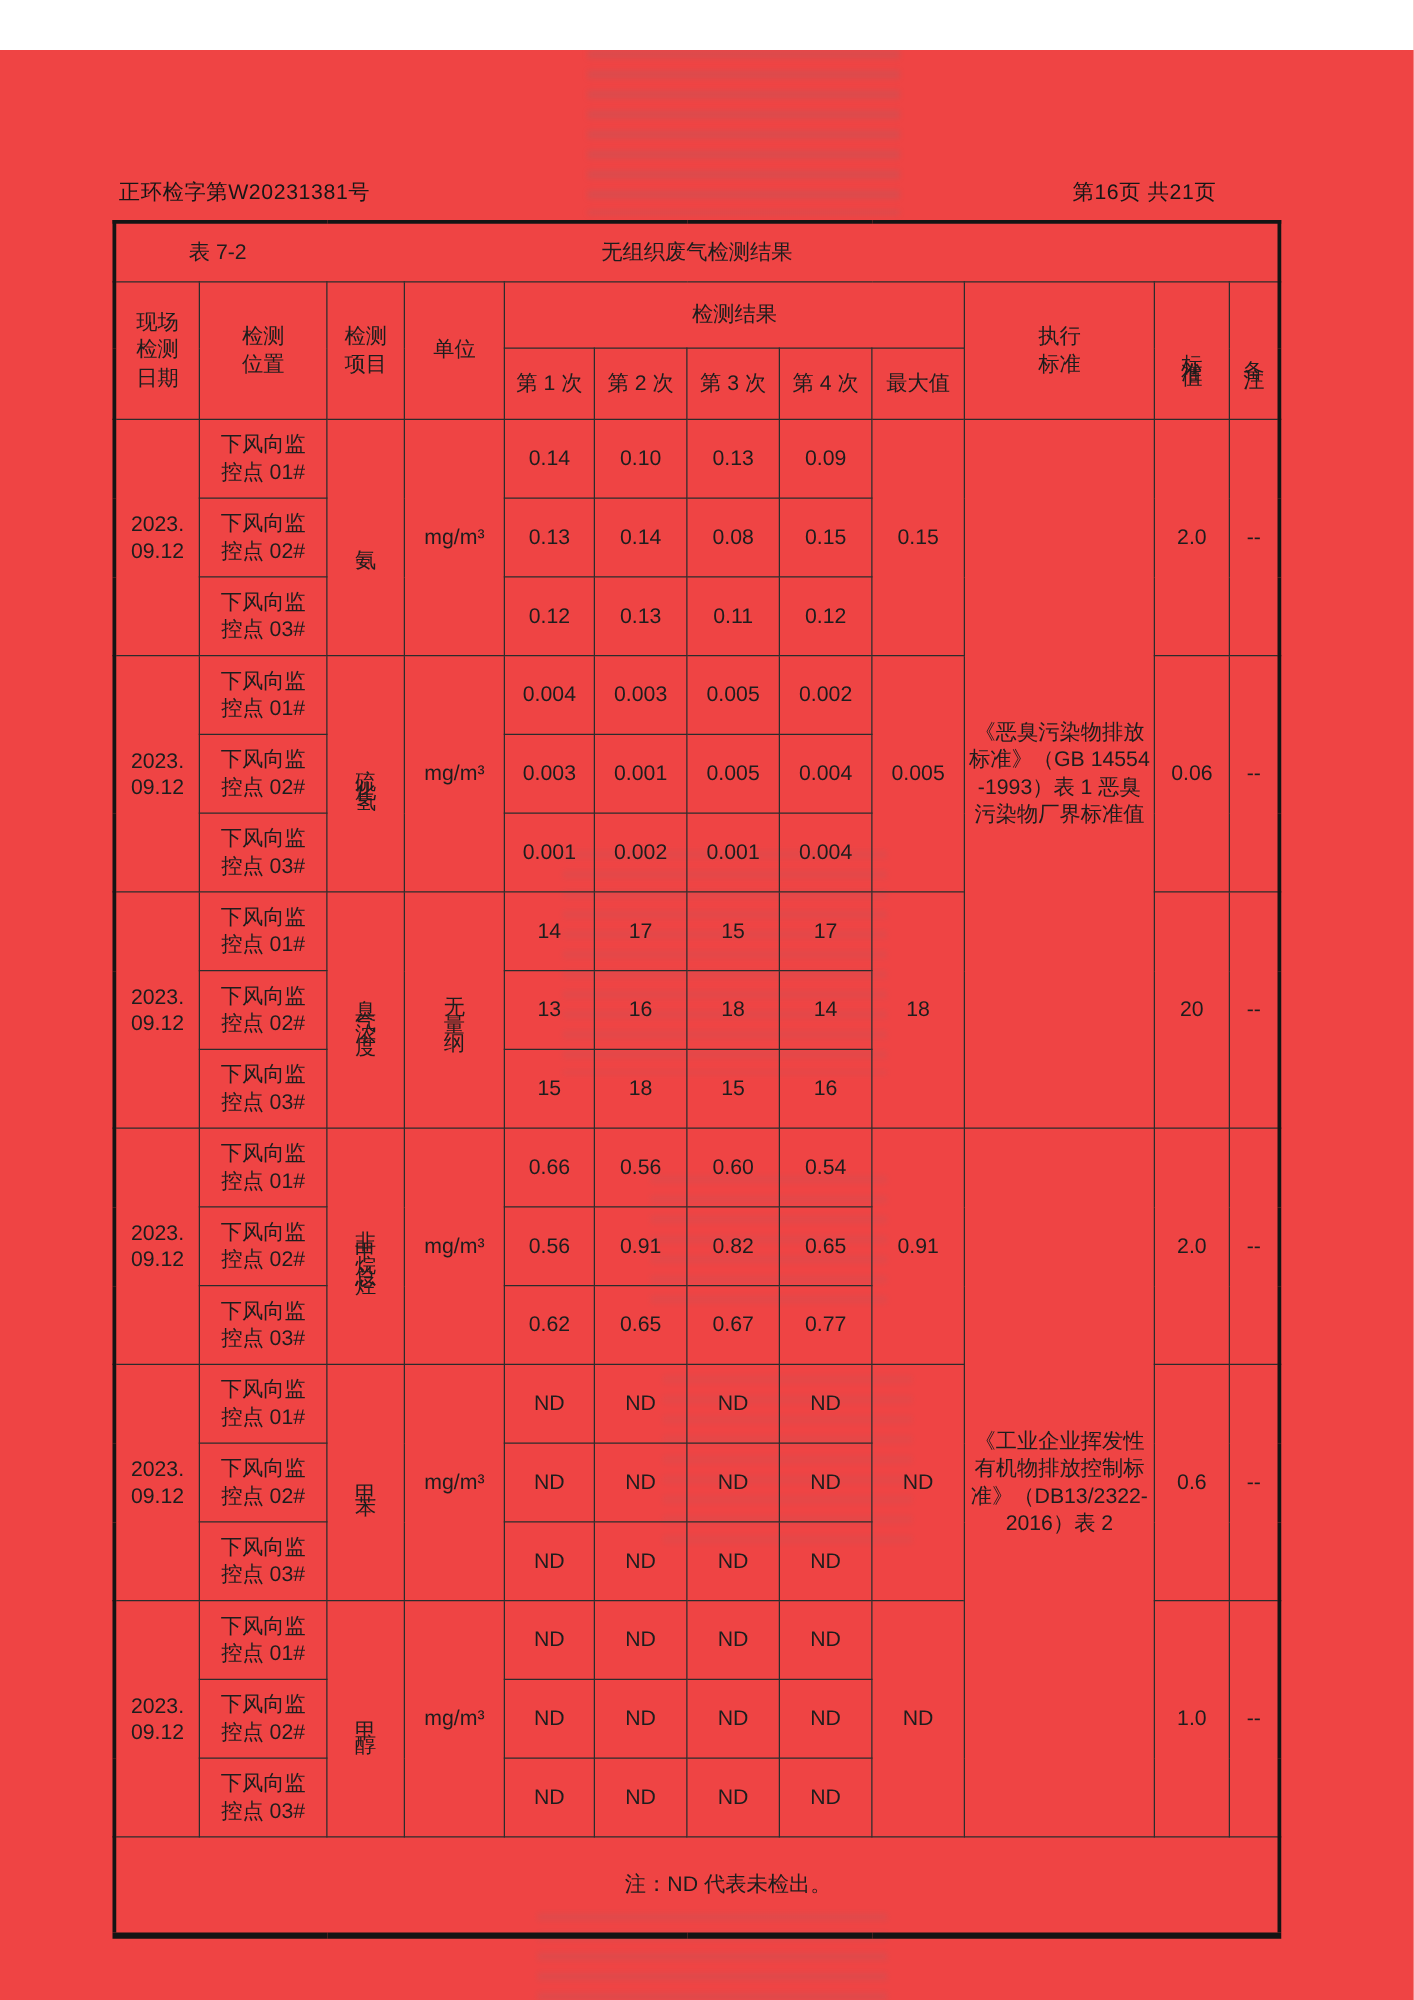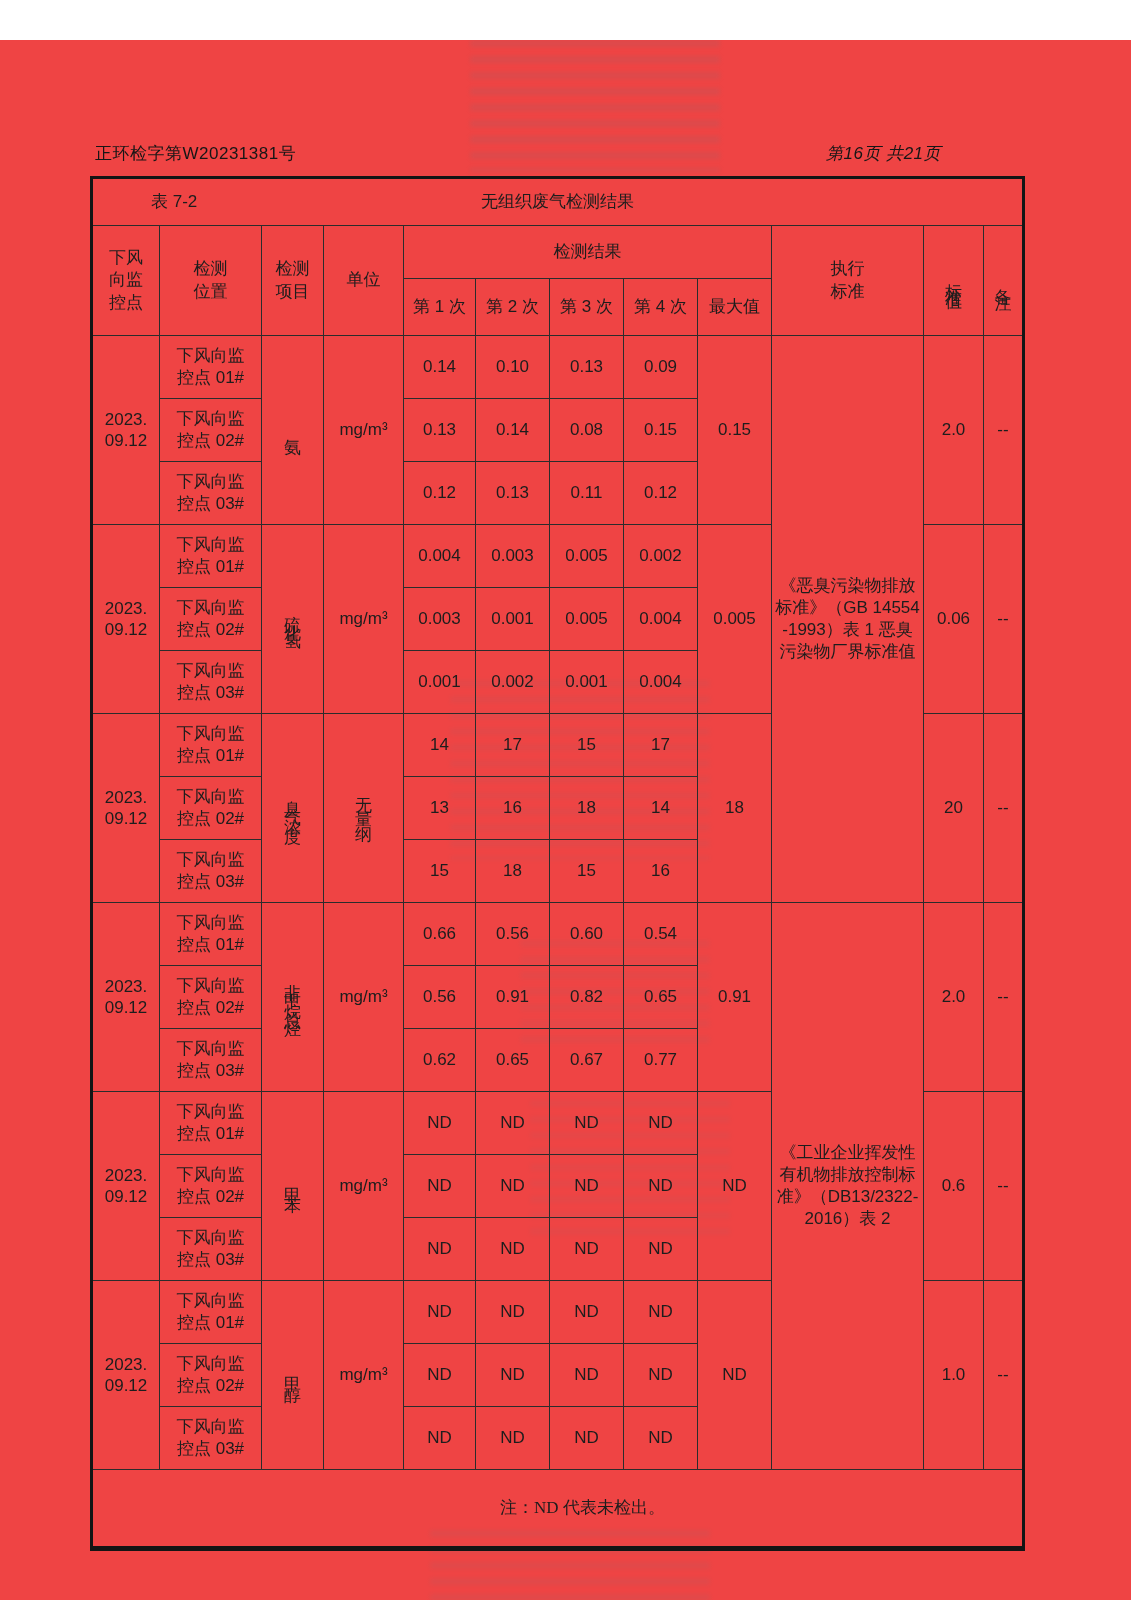--- a/index.html
+++ b/index.html
@@ -20,21 +20,21 @@
     pointer-events:none;
   }
   .scan-edge-line {
     position:absolute; left:0; top:1587px; width:1131px; height:2px;
     background:#aaadad; opacity:0.65;
   }
   .doc-head {
     position:absolute; top:102px; font-size:17px; letter-spacing:0.5px; color:#161616;
   }
   .doc-head.left  { left:95px; }
-  .doc-head.right { left:826px;font-style:italic; }
+  .doc-head.right { left:858px; }
 
   table.report {
     position:absolute; left:90px; top:136px; width:932px;
     border-collapse:collapse; table-layout:fixed;
     border:3.5px solid #141414;
     border-bottom-width:5px;
     background:transparent;
     padding-left:16px;
   }
   .report td {
@@ -58,21 +58,21 @@
   .c-std { padding:0 3px !important; line-height:1.55; }
   .dl { display:block; line-height:1.25; }
   .vtext {
     writing-mode:vertical-rl; text-orientation:upright;
     letter-spacing:9px; line-height:1; display:inline-block;
   }
   .vtext.wide { letter-spacing:14px; }
   .vtext.hdr  { letter-spacing:5px; }
   .note-cell {
     height:76px; text-align:left; padding-left:50px !important;
-    border-top-width:2px; font-size:17px;font-family:Liberation Serif, serif;
+    border-top-width:2px; font-size:17px;
   }
 </style>
 </head>
 <body>
 
 <div class="page">
 
   <div class="bleed" style="left:470px; top:0; width:250px; height:132px;"></div>
   <div class="bleed" style="left:450px; top:640px; width:260px; height:180px; opacity:.6;"></div>
   <div class="bleed" style="left:520px; top:900px; width:190px; height:110px; opacity:.55;"></div>
@@ -101,21 +101,21 @@
 
     <tbody>
         <tr>
       <td class="title-cell" colspan="12">
         <span class="tbl-label">表 7-2</span>
         <span>无组织废气检测结果</span>
       </td>
     </tr>
 
     <tr class="hrow1">
-      <td class="h-date" rowspan="2">下风向监控点</td>
+      <td class="h-date" rowspan="2">现场检测日期</td>
       <td class="h-loc" rowspan="2">检测位置</td>
       <td class="h-item" rowspan="2">检测项目</td>
       <td rowspan="2">单位</td>
       <td colspan="5">检测结果</td>
       <td class="h-std" rowspan="2">执行标准</td>
       <td rowspan="2"><span class="vtext hdr">标准值</span></td>
       <td rowspan="2"><span class="vtext hdr">备注</span></td>
     </tr>
     <tr class="hrow2">
       <td>第 1 次</td>

